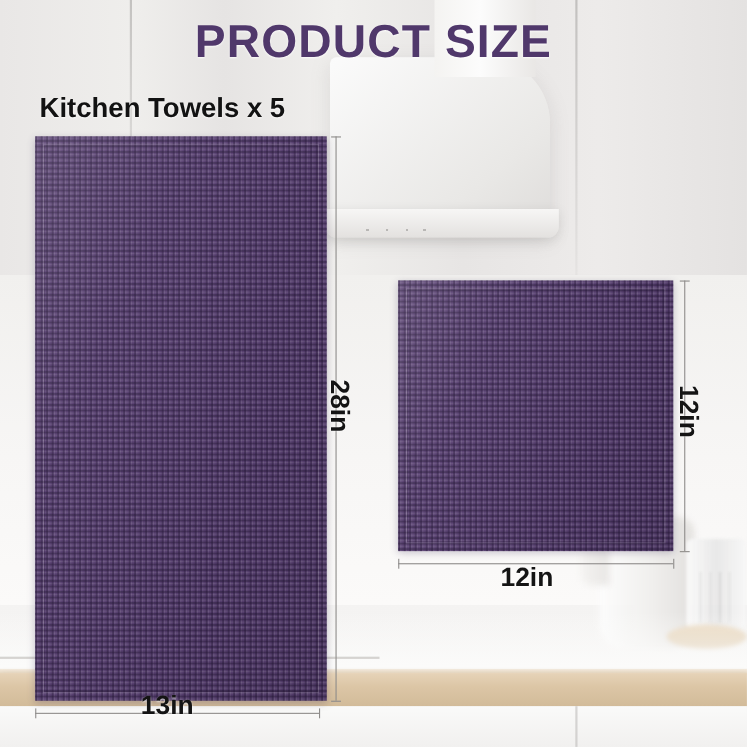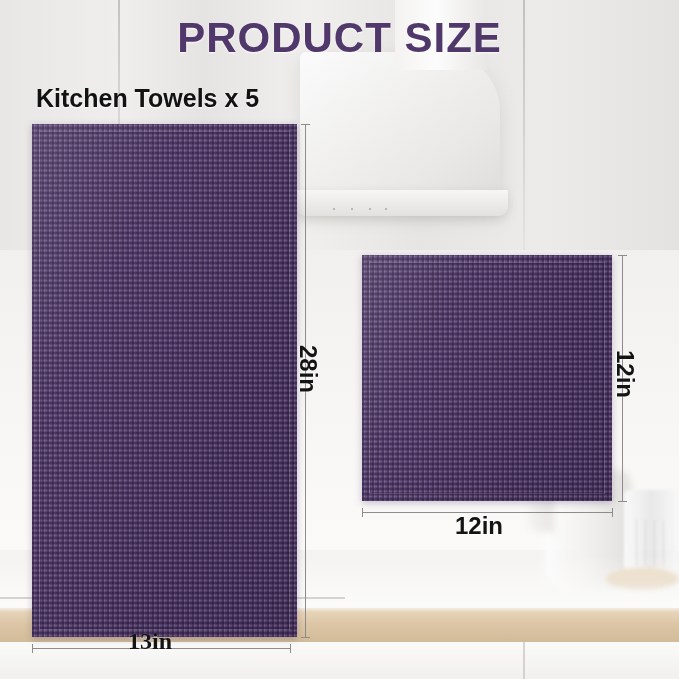--- a/index.html
+++ b/index.html
@@ -283,21 +283,21 @@
   
   #towel-h-line  { left: 305px; top: 124px; height: 513px; }
   #towel-h-t1    { left: 301px; top: 124px; }
   #towel-h-t2    { left: 301px; top: 637px; }
   #towel-h-text  { left: 322px; top: 345px; }
 
   
   #towel-w-line  { left: 32px; top: 648px; width: 258px; }
   #towel-w-t1    { left: 32px; top: 644px; }
   #towel-w-t2    { left: 290px; top: 644px; }
-  #towel-w-text  { left: 128px; top: 628px; font-family: Liberation Serif, serif; }
+  #towel-w-text  { left: 128px; top: 628px; }
 
   
   #cloth-h-line  { left: 622px; top: 255px; height: 246px; }
   #cloth-h-t1    { left: 618px; top: 255px; }
   #cloth-h-t2    { left: 618px; top: 501px; }
   #cloth-h-text  { left: 639px; top: 350px; }
 
   
   #cloth-w-line  { left: 362px; top: 512px; width: 250px; }
   #cloth-w-t1    { left: 362px; top: 508px; }

